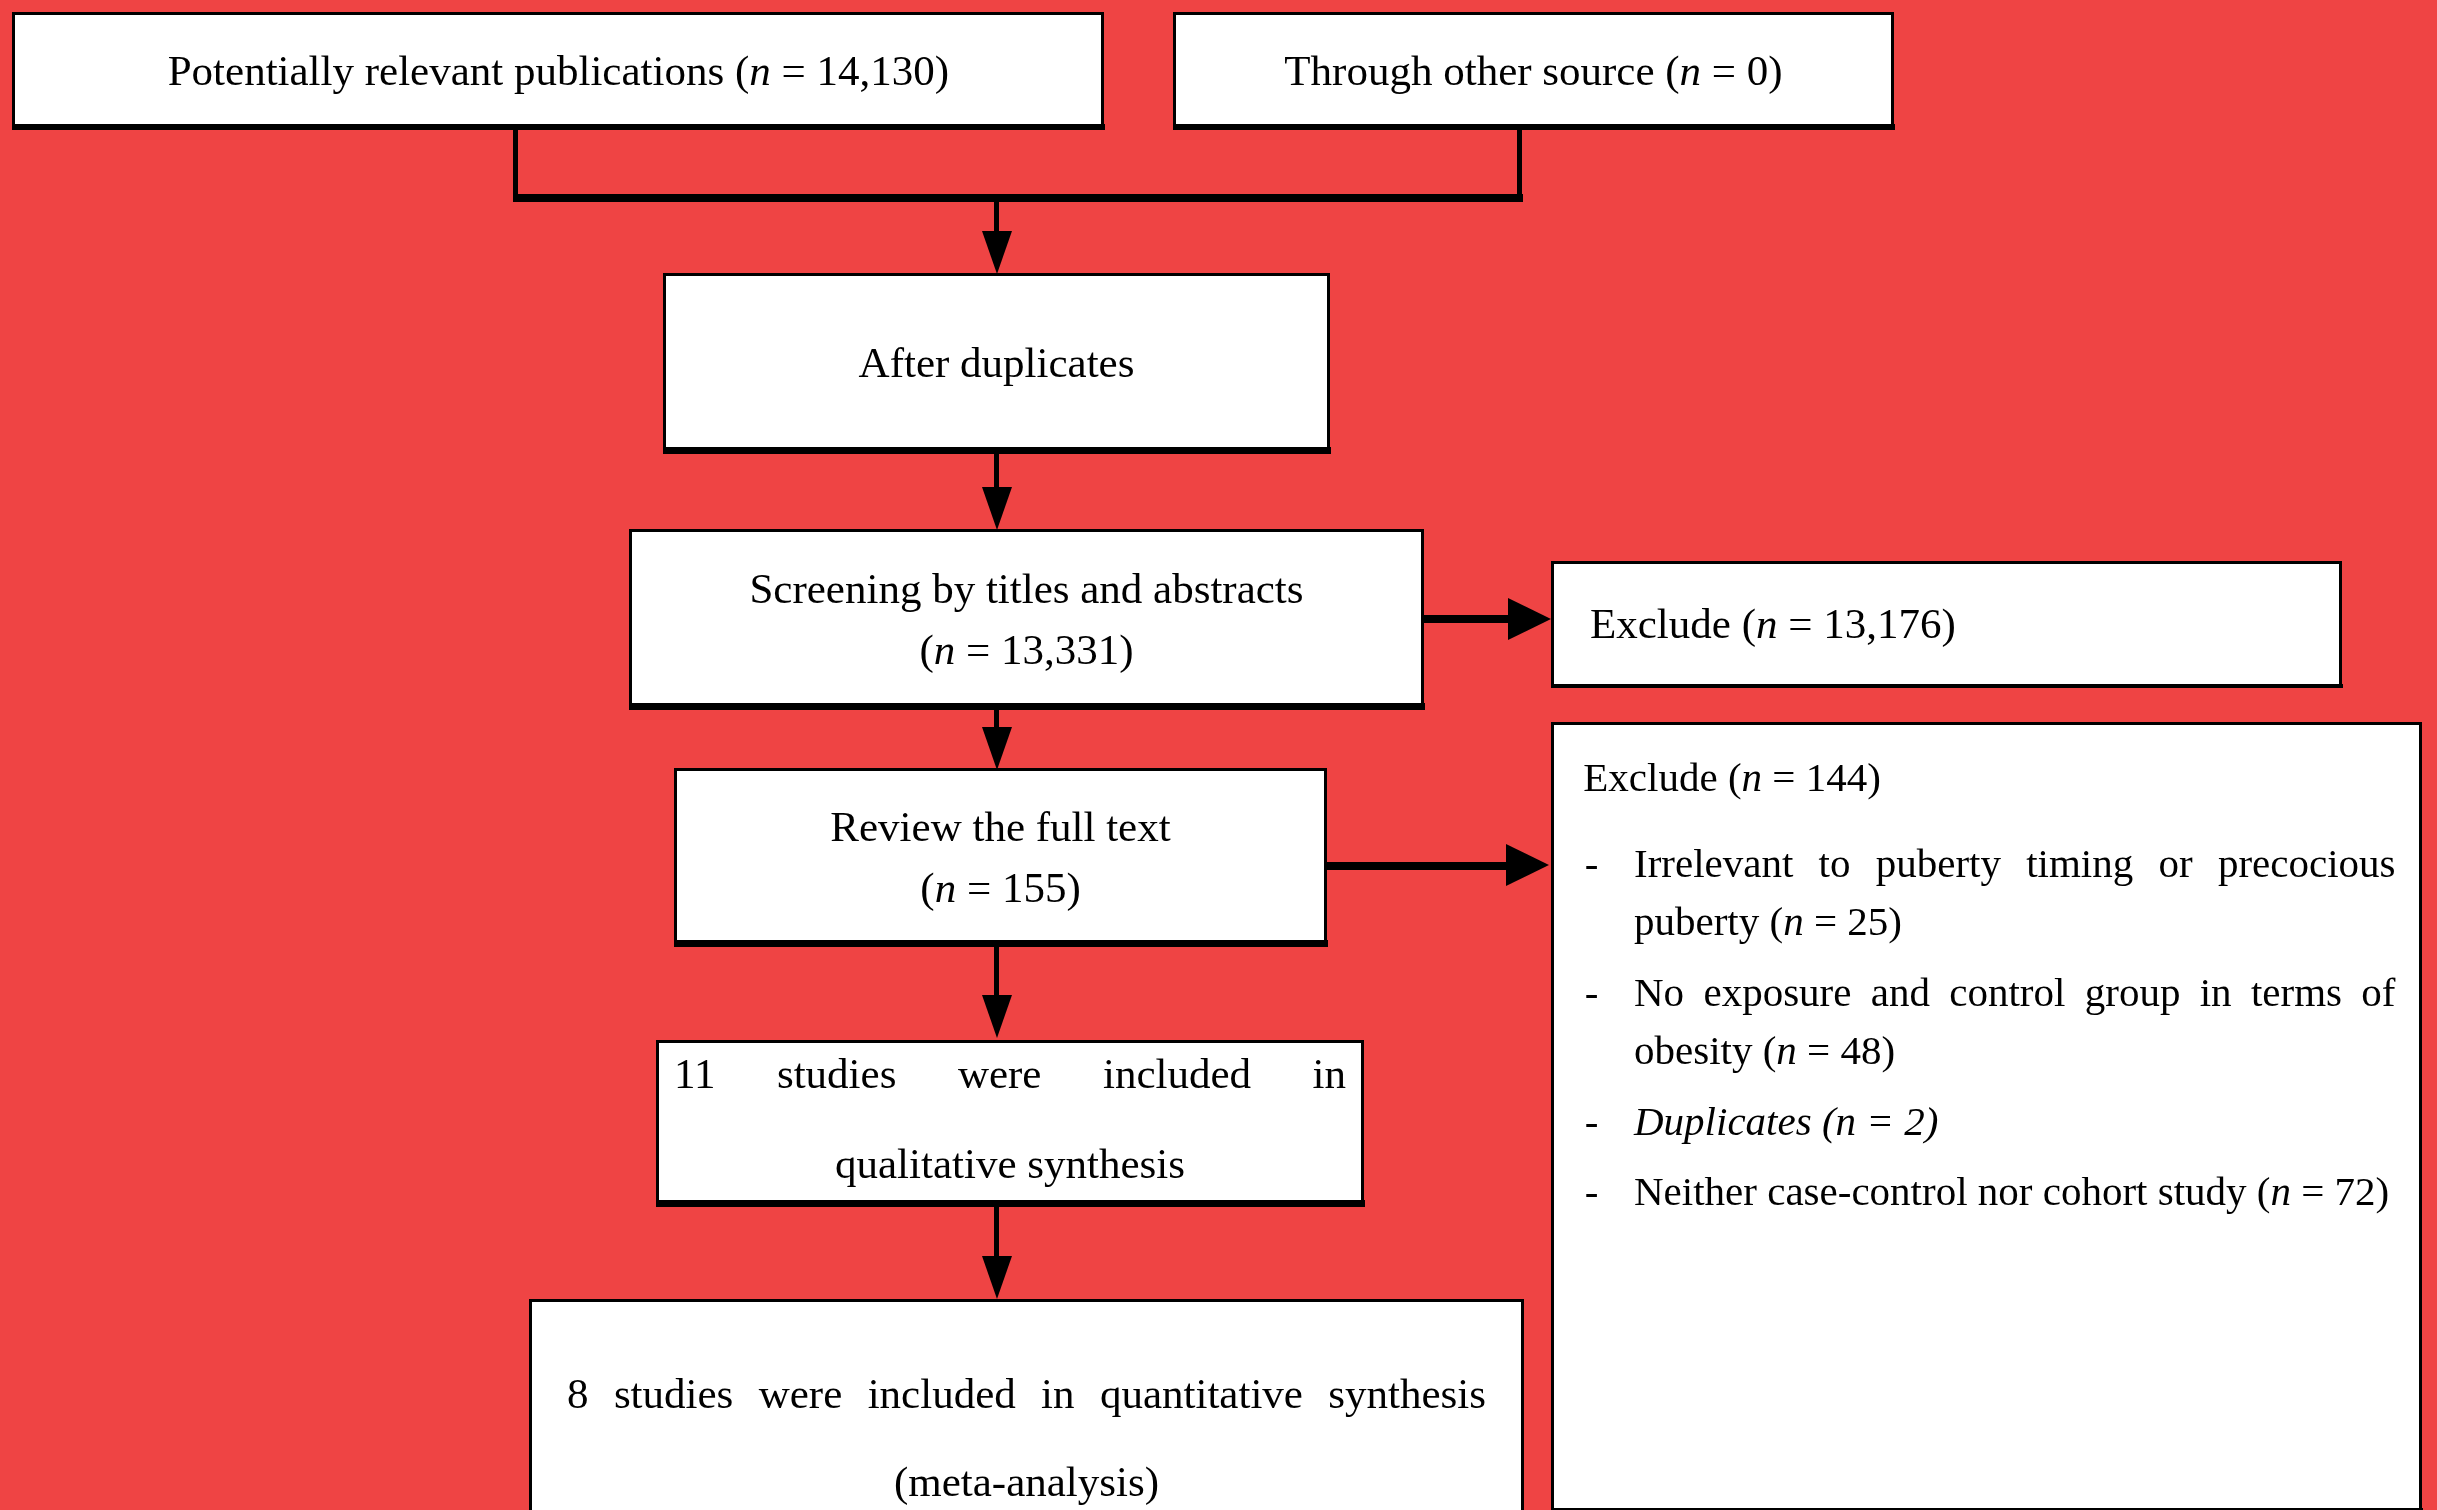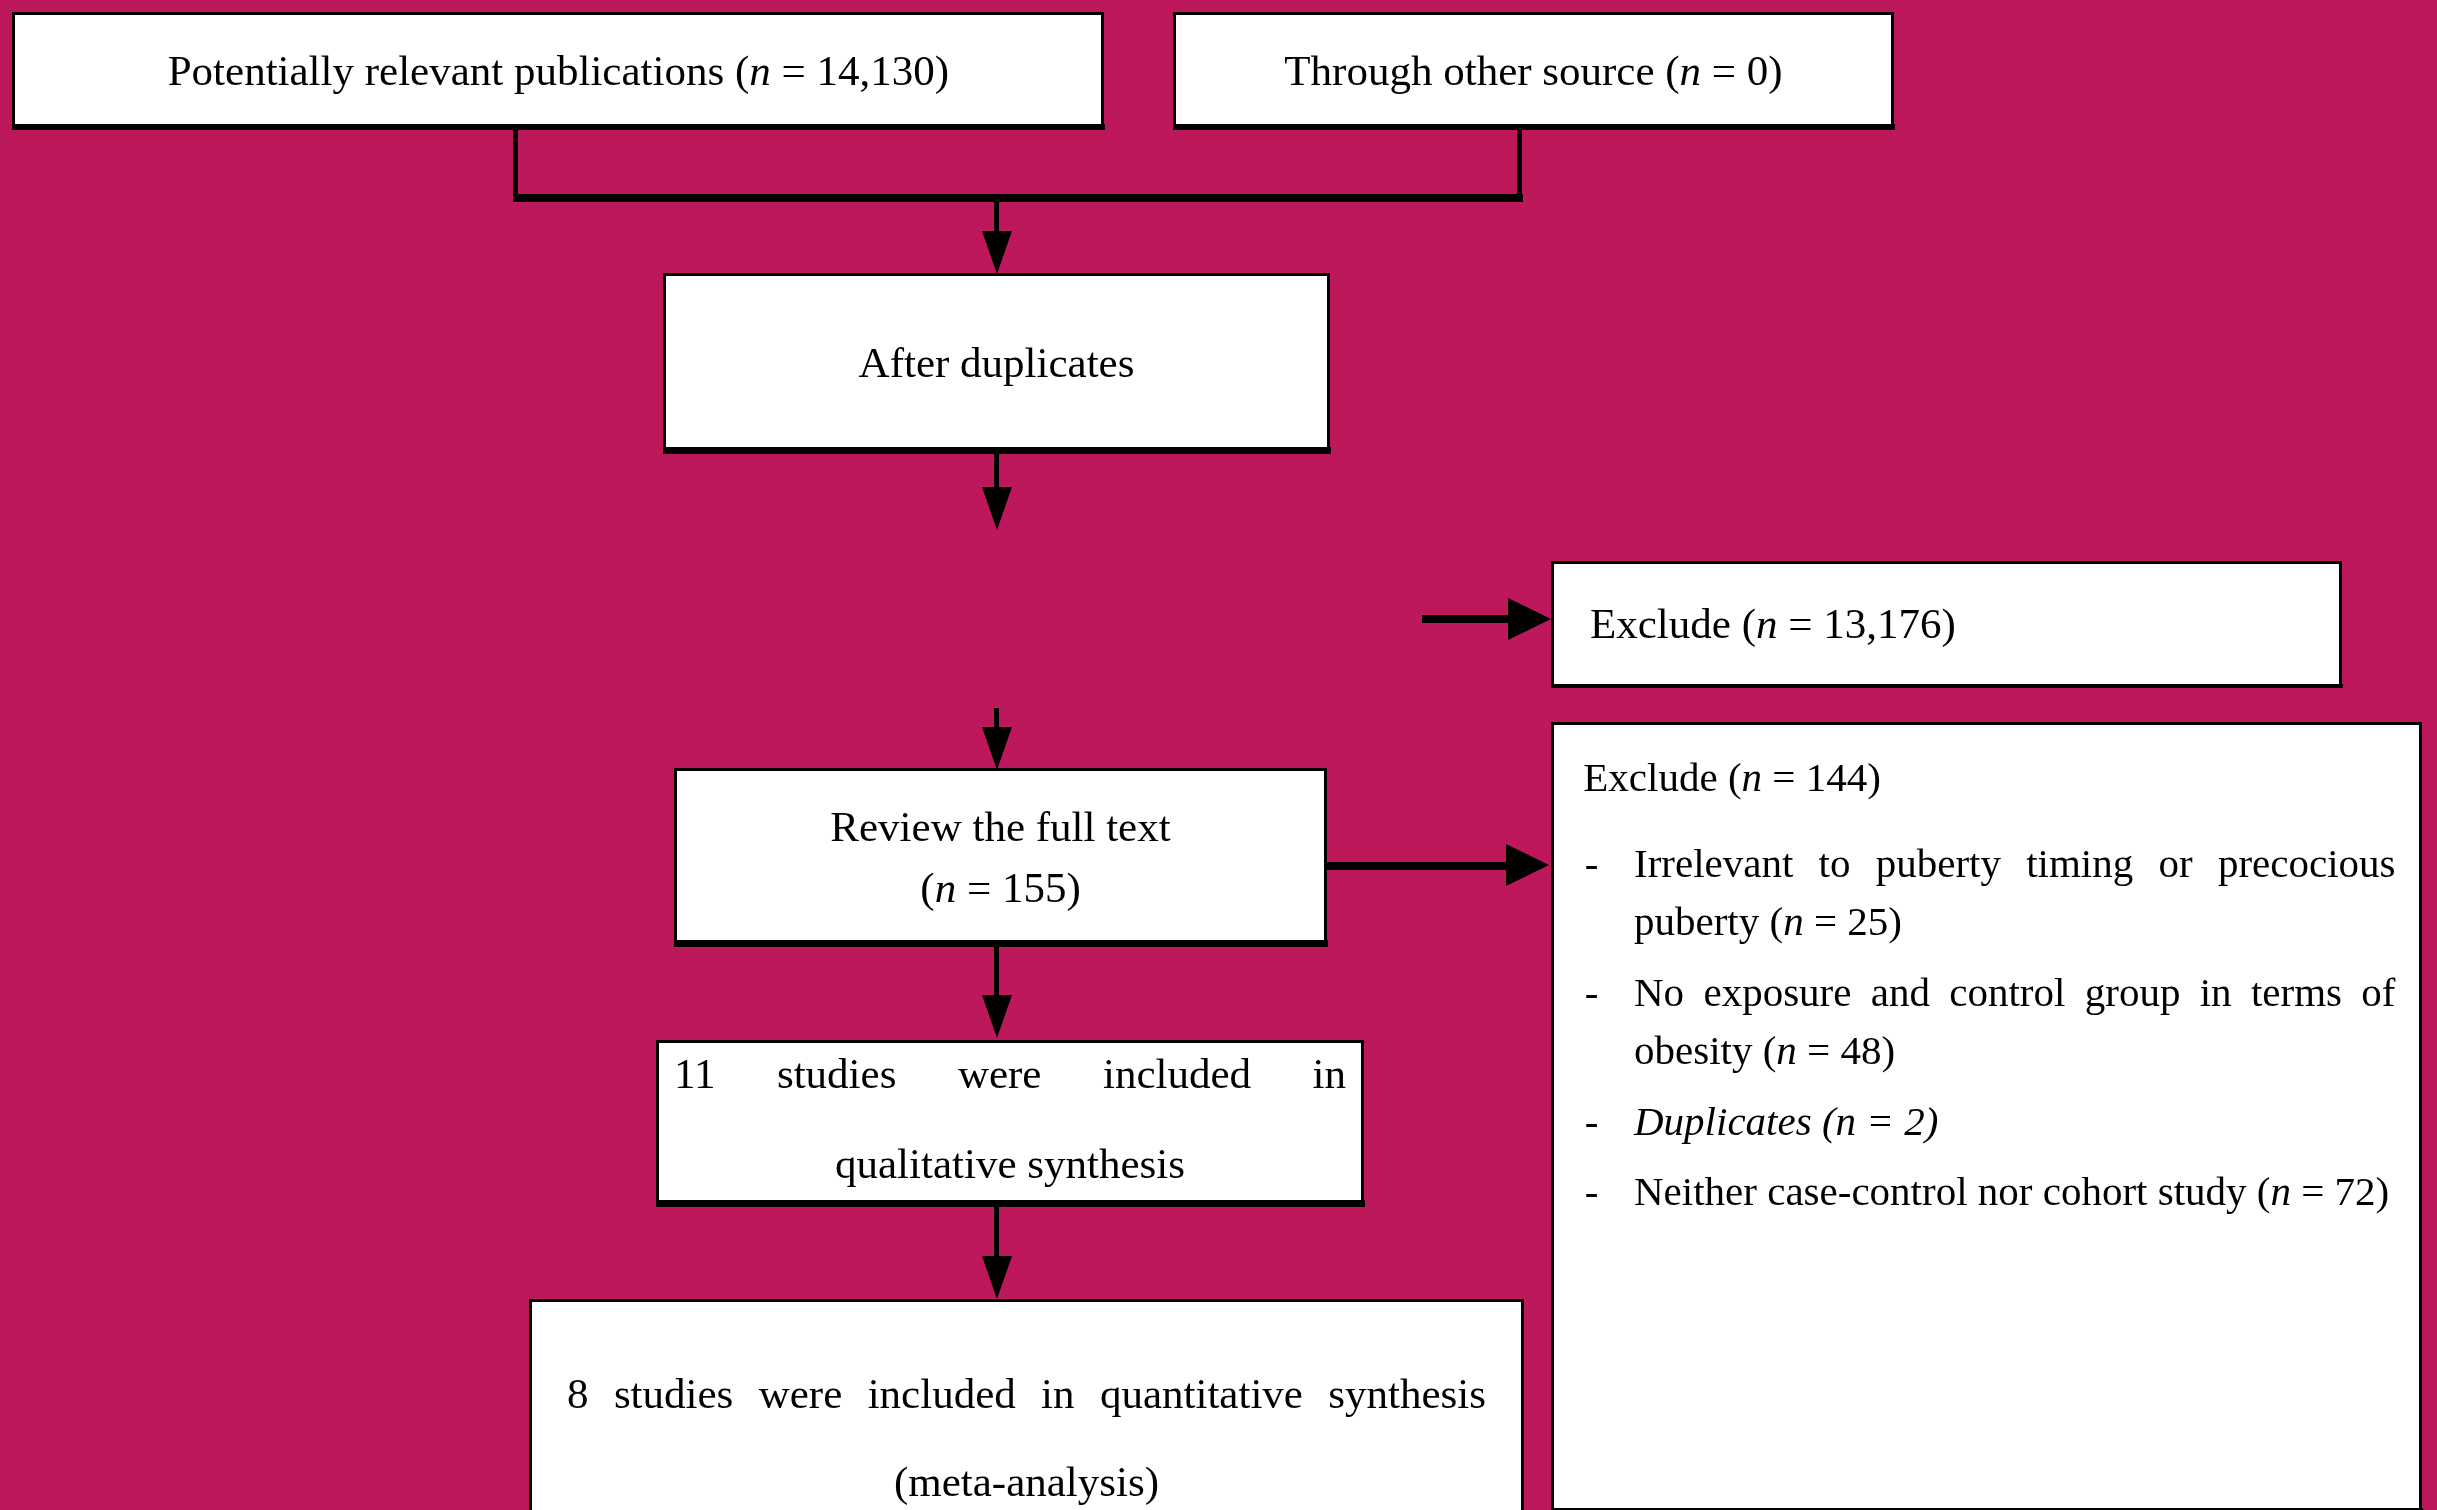--- a/index.html
+++ b/index.html
@@ -5,21 +5,21 @@
 <style>
   html, body {
     margin: 0;
     padding: 0;
     background: #ffffff;
   }
   #canvas {
     position: relative;
     width: 2438px;
     height: 1511px;
-    background: #be185d;
+    background: #ef4444;
     font-family: "Liberation Serif", "DejaVu Serif", serif;
     color: #000000;
     overflow: hidden;
   }
 
   
   .fbox {
     position: absolute;
     box-sizing: border-box;
     border: 3.5px solid #000000;
@@ -150,20 +150,24 @@
   <div class="vline" style="left:994px; top:199px; width:4.8px; height:43px;"></div>
   <div class="arrow-down" style="left:982px; top:231px;"></div>
 
   <div class="fbox" style="left:663px; top:273px; width:667px; height:180px; font-size:43px;gap:40px;">
     <span class="ln">After duplicates</span>
   </div>
 
   <div class="vline" style="left:994px; top:453px; width:4.8px; height:47px;"></div>
   <div class="arrow-down" style="left:982px; top:487px;"></div>
 
+  <div class="fbox" style="left:629px; top:529px; width:795px; height:180px; font-size:43px;">
+    <span class="ln">Screening by titles and abstracts</span>
+    <span class="ln"><span>(</span><i class="nv">n</i><span> = 13,331)</span></span>
+  </div>
 
   <div class="hline thick" style="left:1422px; top:615px; width:91px;"></div>
   <div class="arrow-right" style="left:1508px; top:598px;"></div>
 
   <div class="fbox thin-bottom" style="left:1551px; top:561px; width:791px; height:126px; font-size:43px;
               align-items:flex-start; justify-content:center; padding-left:36px;">
     <span class="ln"><span>Exclude (</span><i class="nv">n</i><span> = 13,176)</span></span>
   </div>
 
   <div class="vline" style="left:994px; top:708px; width:4.8px; height:43px;"></div>

